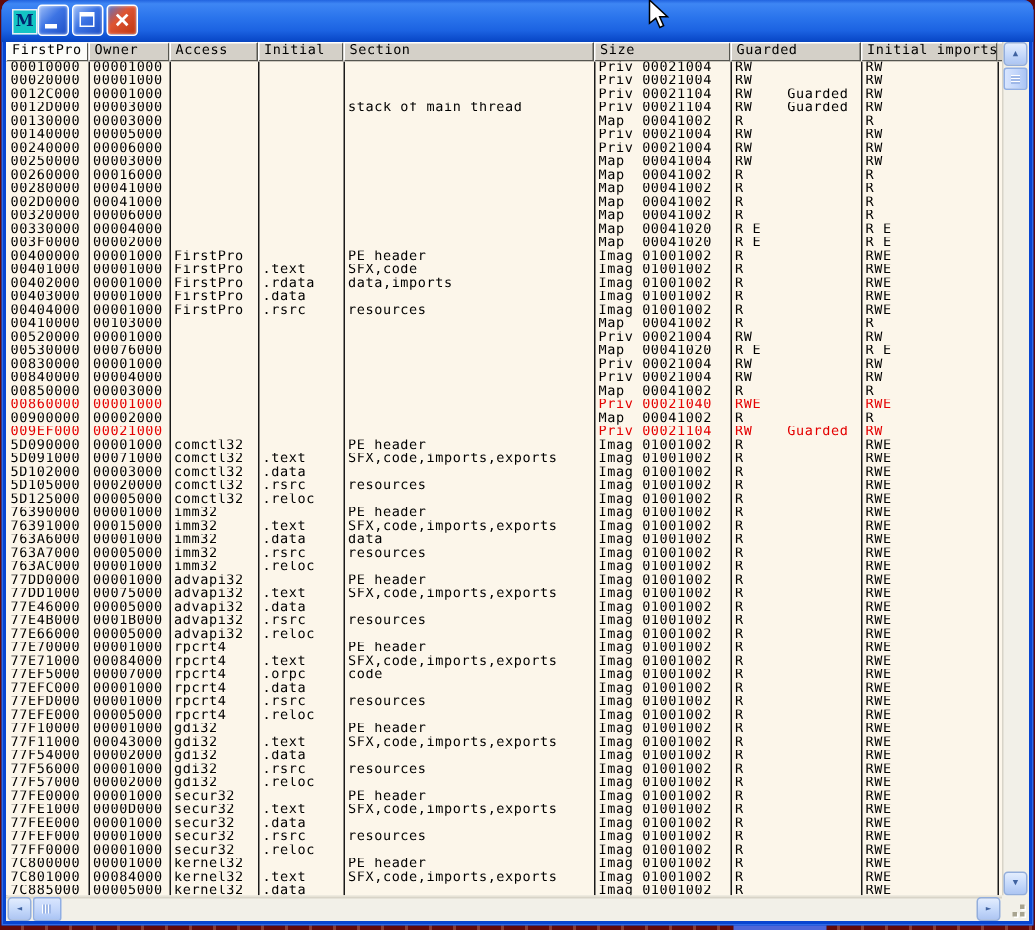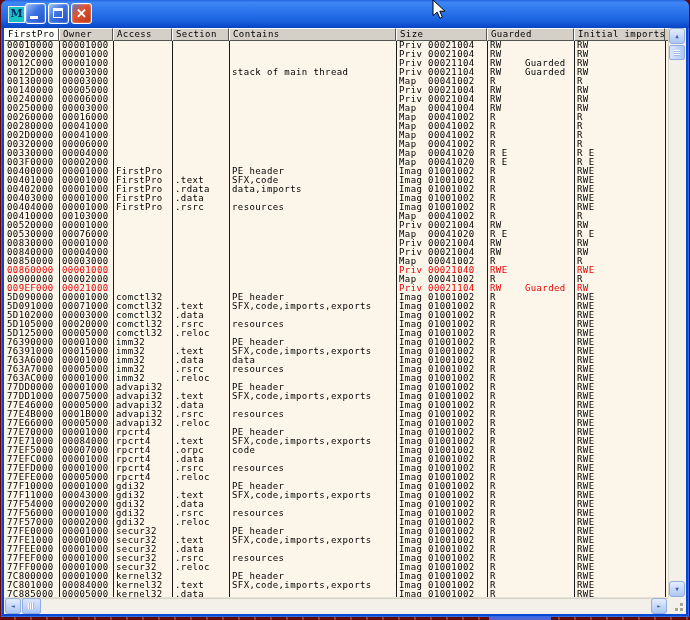--- a/index.html
+++ b/index.html
@@ -158,22 +158,22 @@
         </div>
     </div>
   </div>
 
   <div class="client">
 
     <div class="hdr-row">
         <div class="hcell active" style="width: 55px;">FirstPro</div>
         <div class="hcell" style="width: 54px;">Owner</div>
         <div class="hcell" style="width: 59px;">Access</div>
-        <div class="hcell" style="width: 57px;">Section</div>
-        <div class="hcell" style="width: 167px;">Contains</div>
+        <div class="hcell" style="width: 57px;">Initial</div>
+        <div class="hcell" style="width: 167px;">Section</div>
         <div class="hcell" style="width: 91px;">Size</div>
         <div class="hcell" style="width: 87px;">Guarded</div>
         <div class="hcell" style="width: 91px;">Initial imports</div>
         <div class="hfill"></div>
       </div>
 
     <div class="tbody">
 
     <div class="trow"><span class="tcell" style="width: 55px;">00010000</span><span class="tcell" style="width: 54px;">00001000</span><span class="tcell" style="width: 59px;"></span><span class="tcell" style="width: 57px;"></span><span class="tcell" style="width: 167px;"></span><span class="tcell" style="width: 91px;">Priv 00021004</span><span class="tcell" style="width: 87px;">RW</span><span class="tcell" style="width: 91px;">RW</span></div>
         <div class="trow"><span class="tcell" style="width: 55px;">00020000</span><span class="tcell" style="width: 54px;">00001000</span><span class="tcell" style="width: 59px;"></span><span class="tcell" style="width: 57px;"></span><span class="tcell" style="width: 167px;"></span><span class="tcell" style="width: 91px;">Priv 00021004</span><span class="tcell" style="width: 87px;">RW</span><span class="tcell" style="width: 91px;">RW</span></div>

